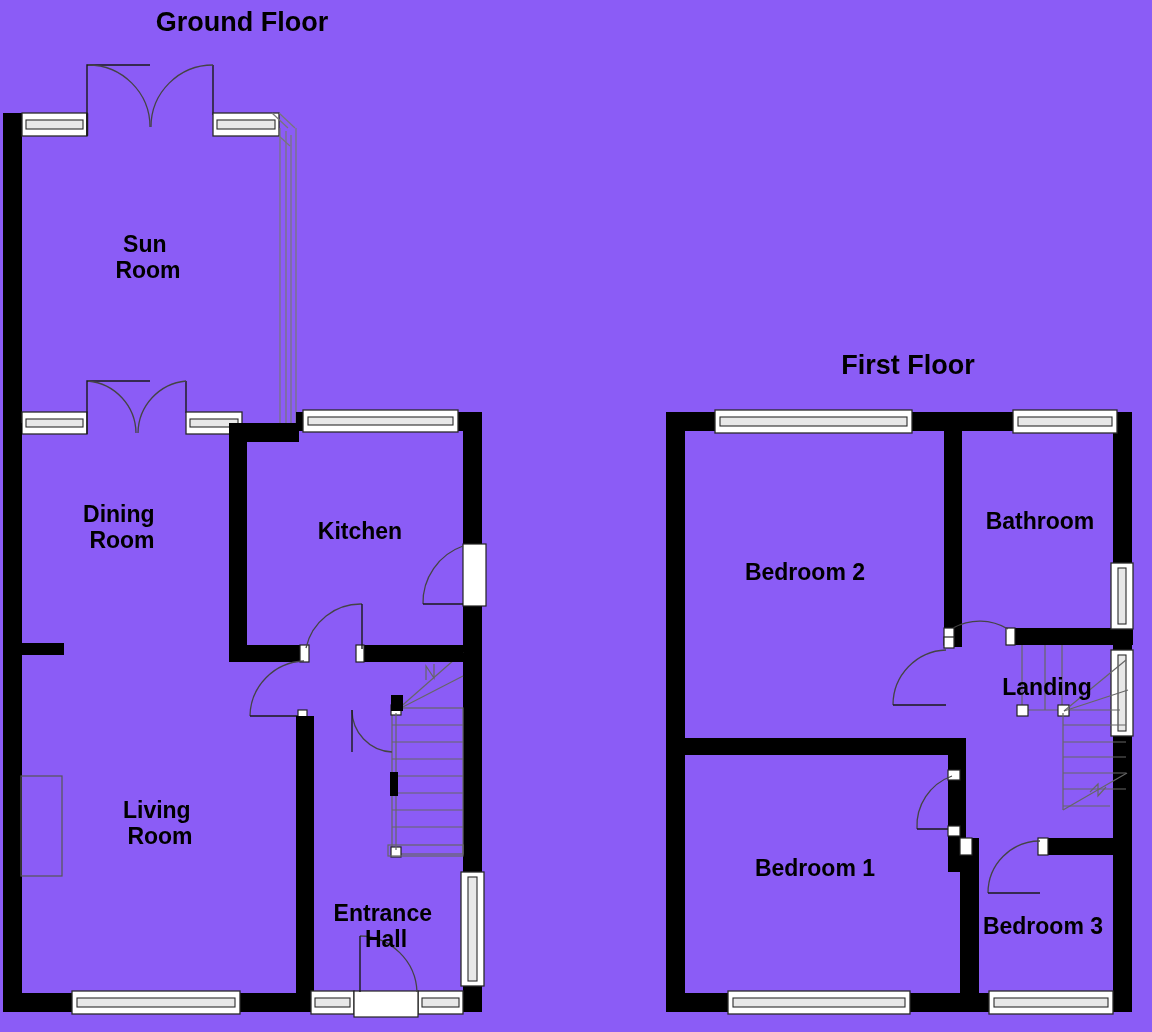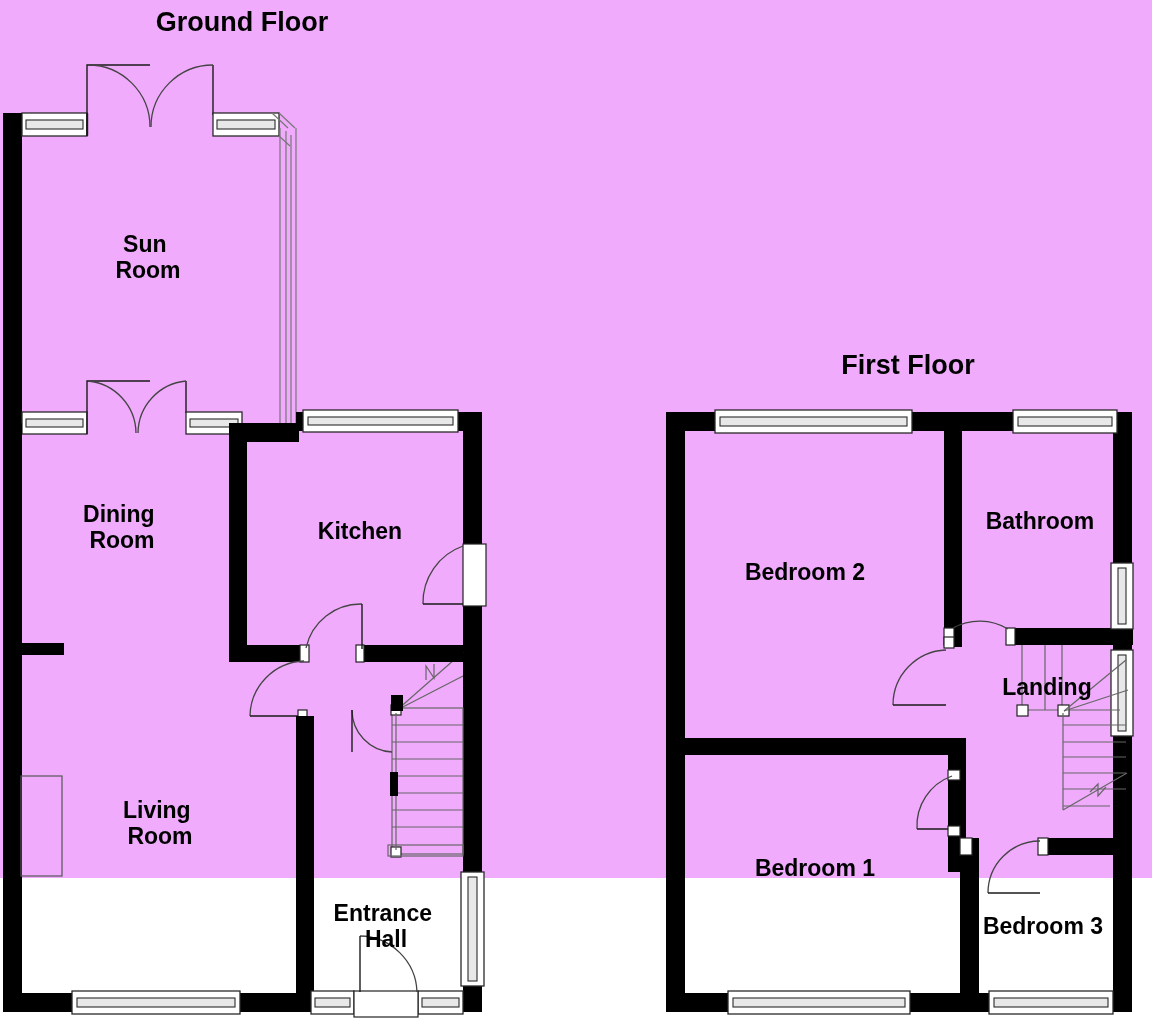--- a/index.html
+++ b/index.html
@@ -2,21 +2,21 @@
 <html><head>
 <meta charset="utf-8">
 <style>
   html,body{margin:0;padding:0;background:#ffffff;}
   body{
     width:1152px;height:1032px;
     font-family:"Liberation Sans", sans-serif;
     -webkit-font-smoothing:antialiased;
     overflow:hidden;
   }
-  #plan-root{position:relative;width:1152px;height:878px;background:#f0abfc;}
+  #plan-root{position:relative;width:1152px;height:1032px;background:#8b5cf6;}
   svg.floorplan{position:absolute;top:0;left:0;width:1152px;height:1032px;display:block;}
   .wall{fill:#000000;}
   .thin{fill:none;stroke:#1a1a1a;stroke-width:1.4;}
   .thin-light{fill:none;stroke:#555;stroke-width:1.2;}
   .swing{fill:none;stroke:#444;stroke-width:1.3;}
   .win-frame{fill:#ffffff;stroke:#2a2a2a;stroke-width:1.3;}
   .win-bar{fill:#e8e8e8;stroke:#2a2a2a;stroke-width:1.1;}
   .glasswall{fill:none;stroke:#777;stroke-width:1.2;}
   .stair{fill:none;stroke:#666;stroke-width:1.2;}
   .floor-title{

